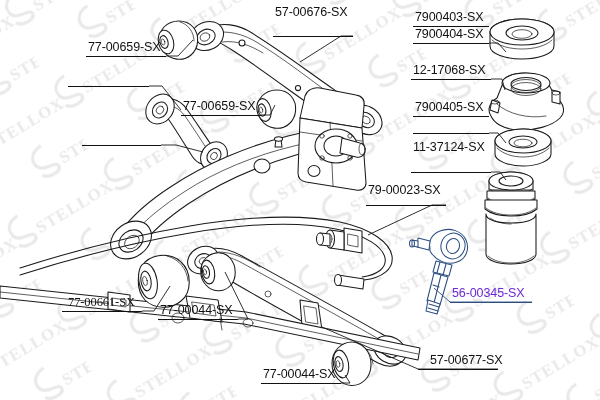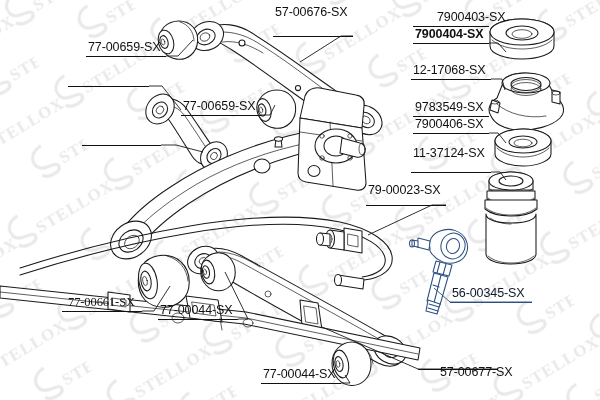--- a/index.html
+++ b/index.html
@@ -95,21 +95,21 @@
   .label-txt {
     position: absolute;
     font-family: "Liberation Sans", sans-serif;
     font-size: 12.5px;
     color: #111111;
     white-space: nowrap;
     line-height: 15px;
     letter-spacing: -0.1px;
   }
   .label-txt.hl {
-    color: #0f172a;
+    color: #6d28d9;
   }
   .label-rule {
     position: absolute;
     height: 0;
     border-top: 1px solid #111111;
   }
   .label-rule.hl {
     border-top-color: #2c4f80;
   }
 </style>
@@ -429,48 +429,47 @@
     <div class="label-txt" style="left:275px; top:5px;">57-00676-SX</div>
     <div class="label-rule" style="left:273px; top:36px;  width:80px;"></div>
 
     <div class="label-rule" style="left:68px;  top:86px;  width:81px;"></div>
 
     <div class="label-txt" style="left:183px; top:99px;">77-00659-SX</div>
     <div class="label-rule" style="left:181px; top:115px; width:80px;"></div>
 
     <div class="label-rule" style="left:82px;  top:145px; width:79px;"></div>
 
-    <div class="label-txt" style="left:437px; top:10px;text-align:center;">7900403-SX</div>
-    <div class="label-txt" style="left:415px; top:27px;font-weight:bold;">7900404-SX</div>
+    <div class="label-txt" style="left:415px; top:10px;text-align:center;">7900403-SX</div>
+    <div class="label-txt" style="left:415px; top:27px;">7900404-SX</div>
     <div class="label-rule" style="left:413px; top:26px;  width:76px;"></div>
     <div class="label-rule" style="left:413px; top:43px;  width:76px;"></div>
 
     <div class="label-txt" style="left:413px; top:63px;text-align:center;">12-17068-SX</div>
     <div class="label-rule" style="left:411px; top:79px;  width:80px;"></div>
 
-    <div class="label-txt" style="left:415px; top:100px;">9783549-SX</div>
-    <div class="label-txt" style="left:415px; top:117px;">7900406-SX</div>
+    <div class="label-txt" style="left:415px; top:100px;">7900405-SX</div>
     <div class="label-rule" style="left:413px; top:116px; width:76px;"></div>
     <div class="label-rule" style="left:413px; top:133px; width:76px;"></div>
 
-    <div class="label-txt" style="left:413px; top:146px;">11-37124-SX</div>
+    <div class="label-txt" style="left:413px; top:140px;">11-37124-SX</div>
     <div class="label-rule" style="left:411px; top:172px; width:80px;"></div>
 
     <div class="label-txt" style="left:368px; top:183px;">79-00023-SX</div>
     <div class="label-rule" style="left:366px; top:205px; width:80px;"></div>
 
     <div class="label-txt hl" style="left:452px; top:286px;">56-00345-SX</div>
     <div class="label-rule hl" style="left:450px; top:302px; width:82px;"></div>
 
     <div class="label-txt" style="left:68px;  top:295px;font-family:Liberation Serif, serif;">77-00661-SX</div>
     <div class="label-rule" style="left:62px;  top:311px; width:80px;"></div>
 
     <div class="label-txt" style="left:160px; top:303px;">77-00044-SX</div>
     <div class="label-rule" style="left:158px; top:319px; width:80px;"></div>
 
     <div class="label-txt" style="left:263px; top:367px;">77-00044-SX</div>
     <div class="label-rule" style="left:261px; top:383px; width:80px;"></div>
 
-    <div class="label-txt" style="left:440px; top:353px;margin-top:12px;">57-00677-SX</div>
+    <div class="label-txt" style="left:430px; top:353px;">57-00677-SX</div>
     <div class="label-rule" style="left:418px; top:369px; width:80px;"></div>
 
   </div>
 </div>
 
 </body></html>

